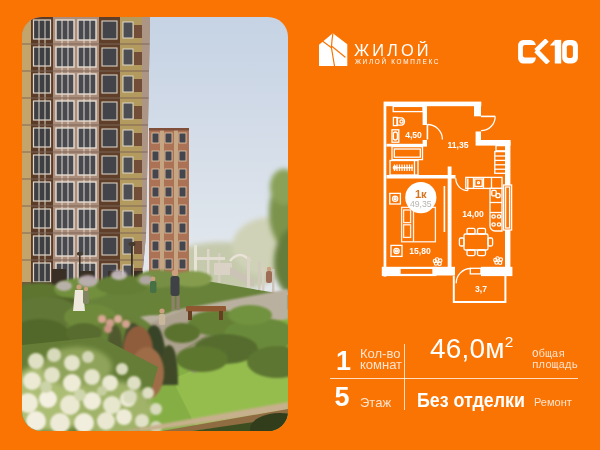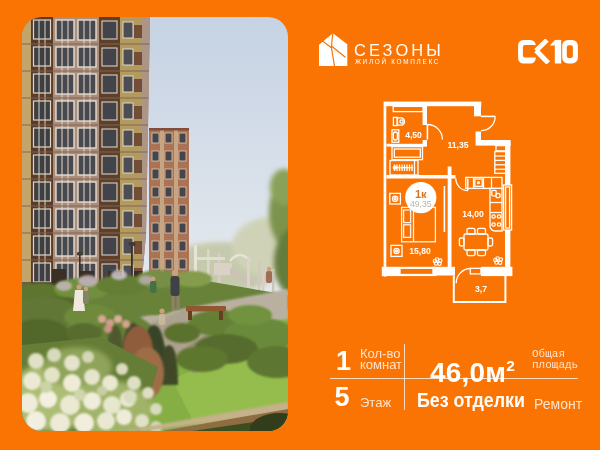--- a/index.html
+++ b/index.html
@@ -365,21 +365,21 @@
 <svg width="29" height="33" viewBox="0 0 29 33">
   <path d="M0,11.7 L13.8,0.2 L28.3,11.3 L28.3,33 L0,33 Z" fill="#ffffff"></path>
   <g stroke="#fa7404" stroke-width="1.2" fill="none" stroke-linecap="round">
     <path d="M15.5,33 Q13.3,20 12.4,14.5 Q12.9,7 13.8,0.8"></path>
     <path d="M12.5,14.8 L2.8,7.6"></path>
     <path d="M12.8,13.2 L26,24"></path>
   </g>
 </svg>
 </div>
 
-<div class="abs" style="left:354px;top:41.3px;color:#fff;font-size:16.4px;letter-spacing:3.1px;font-weight:400;">СЕЗОНЫ</div>
+<div class="abs" style="left:354px;top:41.3px;color:#fff;font-size:16.4px;letter-spacing:3.1px;font-weight:400;">ЖИЛОЙ</div>
 
 <div class="abs" style="left:355px;top:58.3px;color:#fff;font-size:6.4px;letter-spacing:1.7px;font-weight:400;">ЖИЛОЙ КОМПЛЕКС</div>
 
 <div class="abs" style="left:518px;top:39px;">
 <svg width="60" height="25" viewBox="0 0 60 25">
   <rect x="0.1" y="0.9" width="17.6" height="23.6" rx="5.2" fill="#fff"></rect>
   <rect x="4.9" y="5.9" width="14" height="12.7" rx="2" fill="#fa7404"></rect>
   <line x1="18" y1="11.8" x2="29" y2="1.1" stroke="#fff" stroke-width="4.8"></line>
   <line x1="18.1" y1="11.4" x2="30.2" y2="23.9" stroke="#fff" stroke-width="5"></line>
   <polygon points="36.9,0.9 36.9,6.4 31.8,6.4" fill="#fff"></polygon>
@@ -584,27 +584,27 @@
 <text x="420.8" y="198" fill="#d8741e" font-size="11.2" font-weight="bold" text-anchor="middle" font-family="Liberation Sans">1к</text>
 <text x="420.8" y="206.6" fill="#b9b5ae" font-size="8.7" text-anchor="middle" font-family="Liberation Sans">49,35</text>
       </g>
 </svg>
 </div>
 
 <div class="abs" style="left:336px;top:345.5px;color:#fff;font-size:27px;font-weight:bold;">1</div>
 
 <div class="abs" style="left:360px;top:349px;color:#ffe3cd;font-size:13px;line-height:10.5px;">Кол-во<br>комнат</div>
 
-<div class="abs" style="left:430px;top:357px;color:#fff;font-size:28px;font-weight:bold;letter-spacing:0.2px;">46,0м<span style="font-size:15.5px;vertical-align:11px;letter-spacing:0;">2</span></div>
+<div class="abs" style="left:430px;top:333px;color:#fff;font-size:28px;font-weight:normal;letter-spacing:0.2px;">46,0м<span style="font-size:15.5px;vertical-align:11px;letter-spacing:0;">2</span></div>
 
 <div class="abs" style="left:532px;top:349px;color:#ffe3cd;font-size:11px;line-height:10.5px;font-family:Liberation Mono, monospace;">Общая<br>площадь</div>
 
 <div class="abs" style="left:330px;top:378px;width:248px;height:1px;background:rgba(255,255,255,0.75);"></div>
 
 <div class="abs" style="left:404px;top:344px;width:1px;height:66px;background:rgba(255,255,255,0.75);"></div>
 
 <div class="abs" style="left:334.5px;top:381.5px;color:#fff;font-size:27px;font-weight:bold;">5</div>
 
 <div class="abs" style="left:360px;top:395px;color:#ffe3cd;font-size:13px;">Этаж</div>
 
 <div class="abs" style="left:417px;top:389px;color:#fff;font-size:19.5px;font-weight:bold;letter-spacing:0px;transform:scaleX(0.915);transform-origin:0 0;">Без отделки</div>
 
-<div class="abs" style="left:534px;top:396px;color:#ffe3cd;font-size:14px;">Ремонт</div>
+<div class="abs" style="left:534px;top:396px;color:#ffe3cd;font-size:11px;">Ремонт</div>
 
 </body></html>

